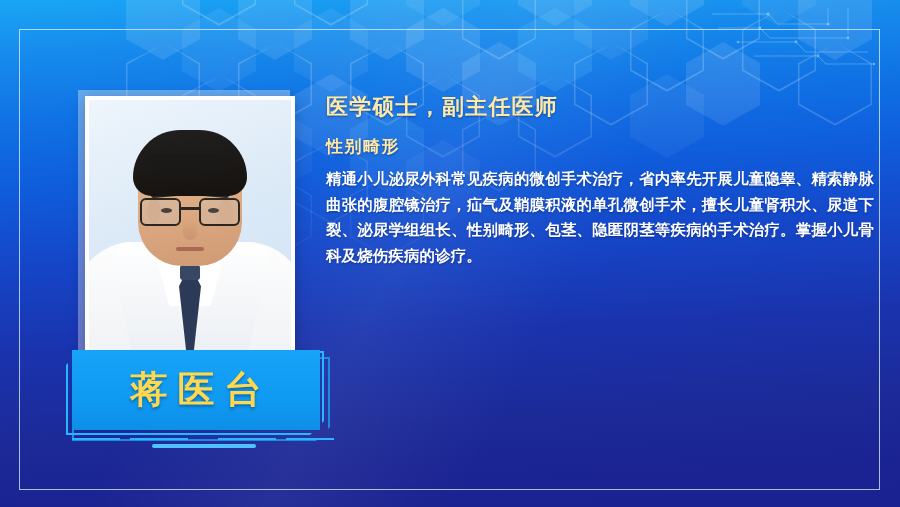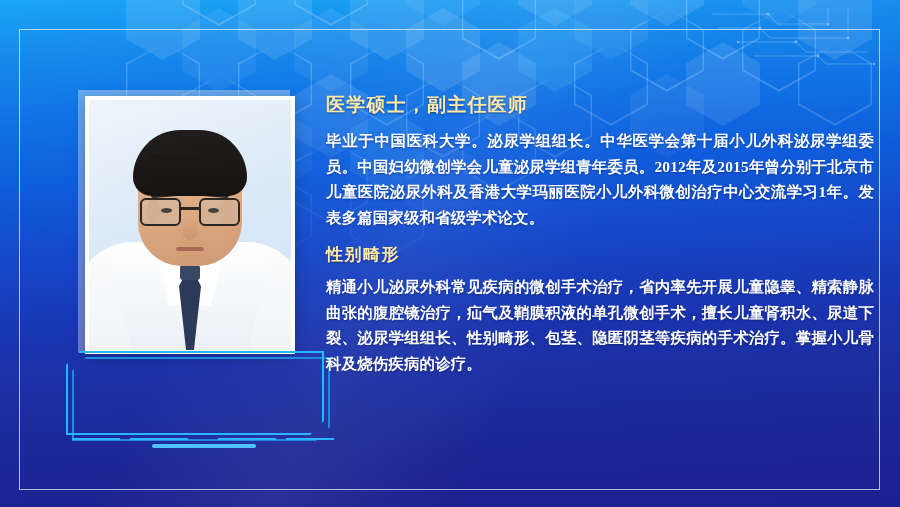--- a/index.html
+++ b/index.html
@@ -229,21 +229,21 @@
     background:linear-gradient(180deg,#ffffff 0%,#fdf6e2 34%,#f0d79a 62%,#d9ab56 100%);
     -webkit-background-clip:text;background-clip:text;
     color:transparent;-webkit-text-fill-color:transparent;
     text-shadow:none;
     filter:drop-shadow(0 2px 2px rgba(0,30,90,0.42));
     margin:0 0 12px 0;
   }
   .subtitle{
     font-family:"Liberation Sans","DejaVu Sans",sans-serif;
     font-weight:bold;
-    font-size:19px;
+    font-size:22px;
     letter-spacing:1.2px;
     color:#ffe9a8;
     text-shadow:0 1px 2px rgba(0,25,80,0.5);
     margin:0 0 10px 0;
   }
   .para{
     font-family:"Liberation Serif","DejaVu Serif",serif;
     font-weight:bold;
     font-size:15.4px;
     line-height:1.66;
@@ -369,31 +369,34 @@
         <div class="p-bridge"></div>
         <div class="p-lens r"></div>
       </div>
       <div class="p-hair"></div>
     </div>
   </div>
 
   <div class="badge-wrap">
     <div class="badge-frame2"></div>
     <div class="badge-frame"></div>
+    <div class="badge-plate">
+      <span class="cap"></span>
+      <span class="badge-text">蒋医台</span>
+    </div>
     <svg class="badge-deco" viewBox="0 0 270 14">
       <g stroke="#2db4ff" stroke-width="2" fill="none">
         <path d="M4 2 H52"></path>
         <path d="M62 2 H120"></path>
         <path d="M150 2 H208"></path>
         <path d="M218 2 H266"></path>
       </g>
       <rect x="84" y="7" width="104" height="4" rx="2" fill="#4ec3ff"></rect>
     </svg>
   </div>
 
   <div class="content">
     <div class="subtitle">医学硕士，副主任医师</div>
-    <p class="para">毕业于中国医科大学。泌尿学组组长。中华医学会第十届小儿外科泌尿学组委员。中国妇幼微创学会儿童泌尿学组青年委员。2012年及2015年曾分别于北京市儿童医院泌尿外科及香港大学玛丽医院小儿外科微创治疗中心交流学习1年。发表多篇国家级和省级学术论文。</p>
     <div class="section-head">性别畸形</div>
     <p class="para">精通小儿泌尿外科常见疾病的微创手术治疗，省内率先开展儿童隐睾、精索静脉曲张的腹腔镜治疗，疝气及鞘膜积液的单孔微创手术，擅长儿童肾积水、尿道下裂、泌尿学组组长、性别畸形、包茎、隐匿阴茎等疾病的手术治疗。掌握小儿骨科及烧伤疾病的诊疗。</p>
   </div>
 
 </div>
 
 </body></html>

